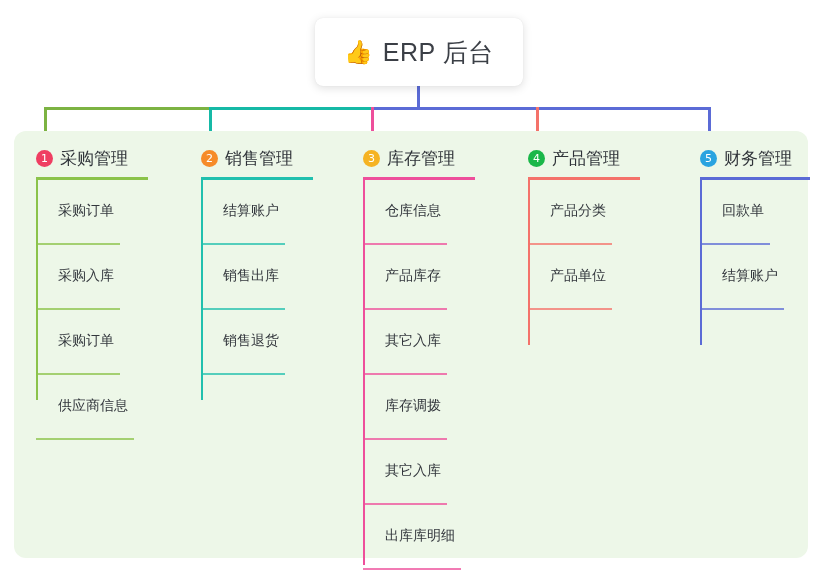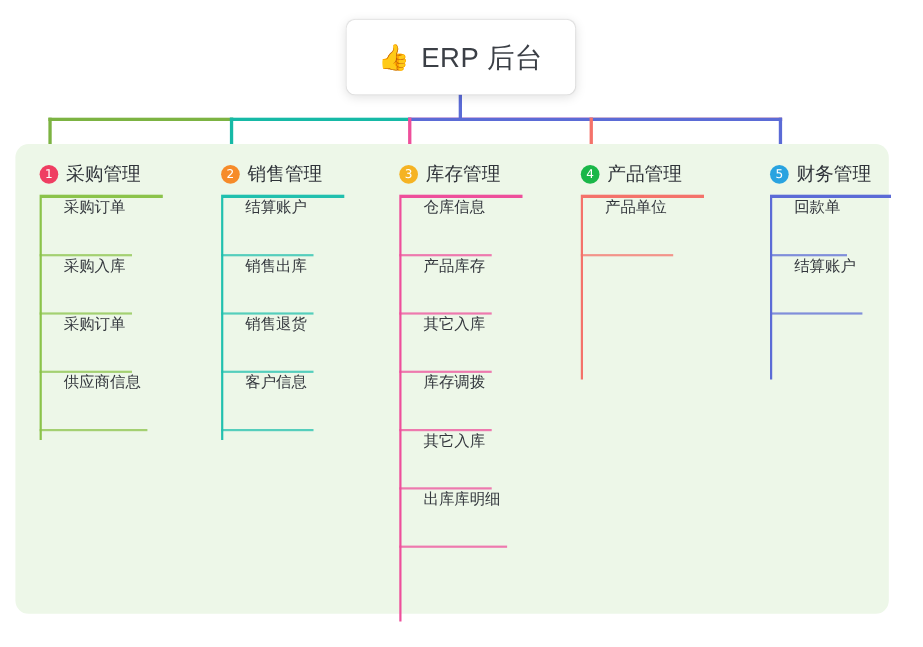--- a/index.html
+++ b/index.html
@@ -108,25 +108,25 @@
     margin-top: 0;
   }
   .leaf-spine {
     position: absolute;
     left: 0;
     top: 0;
     width: 2px;
   }
   .leaf {
     position: relative;
-    height: 53px;
+    height: 65px;
     box-sizing: border-box;
     padding-left: 22px;
     display: flex;
-    align-items: flex-start;
+    align-items: center;
     padding-bottom: 5px;
   }
   .leaf-label {
     font-size: 14px;
     color: #33373d;
     white-space: nowrap;
     line-height: 16px;
   }
   .leaf-underline {
     position: absolute;
@@ -200,24 +200,20 @@
           <div class="leaf-underline" style="width: 84px; background: rgb(33, 192, 174); opacity: 0.75;"></div>
         </div>
         <div class="leaf">
           <span class="leaf-label">销售出库</span>
           <div class="leaf-underline" style="width: 84px; background: rgb(33, 192, 174); opacity: 0.75;"></div>
         </div>
         <div class="leaf">
           <span class="leaf-label">销售退货</span>
           <div class="leaf-underline" style="width: 84px; background: rgb(33, 192, 174); opacity: 0.75;"></div>
         </div>
-        <div class="leaf">
-          <span class="leaf-label">客户信息</span>
-          <div class="leaf-underline" style="width: 84px; background: rgb(33, 192, 174); opacity: 0.75;"></div>
-        </div>
       </div>
     </div>
     <div class="column" style="left: 363px;">
       <div class="col-header">
         <span class="badge" style="background: rgb(245, 179, 35);">3</span>
         <span class="col-title">库存管理</span>
       </div>
       <div class="col-underline" style="width: 112px; background: rgb(238, 79, 155);"></div>
       <div class="leaf-list">
         <div class="leaf-spine" style="background: rgb(238, 79, 155); height: 385px;"></div>
@@ -249,20 +245,24 @@
     </div>
     <div class="column" style="left: 528px;">
       <div class="col-header">
         <span class="badge" style="background: rgb(26, 183, 73);">4</span>
         <span class="col-title">产品管理</span>
       </div>
       <div class="col-underline" style="width: 112px; background: rgb(244, 114, 106);"></div>
       <div class="leaf-list">
         <div class="leaf-spine" style="background: rgb(244, 114, 106); height: 165px;"></div>
         <div class="leaf">
+          <span class="leaf-label">产品分类</span>
+          <div class="leaf-underline" style="width: 84px; background: rgb(244, 114, 106); opacity: 0.75;"></div>
+        </div>
+        <div class="leaf">
           <span class="leaf-label">产品单位</span>
           <div class="leaf-underline" style="width: 84px; background: rgb(244, 114, 106); opacity: 0.75;"></div>
         </div>
       </div>
     </div>
     <div class="column" style="left: 700px;">
       <div class="col-header">
         <span class="badge" style="background: rgb(41, 163, 224);">5</span>
         <span class="col-title">财务管理</span>
       </div>

